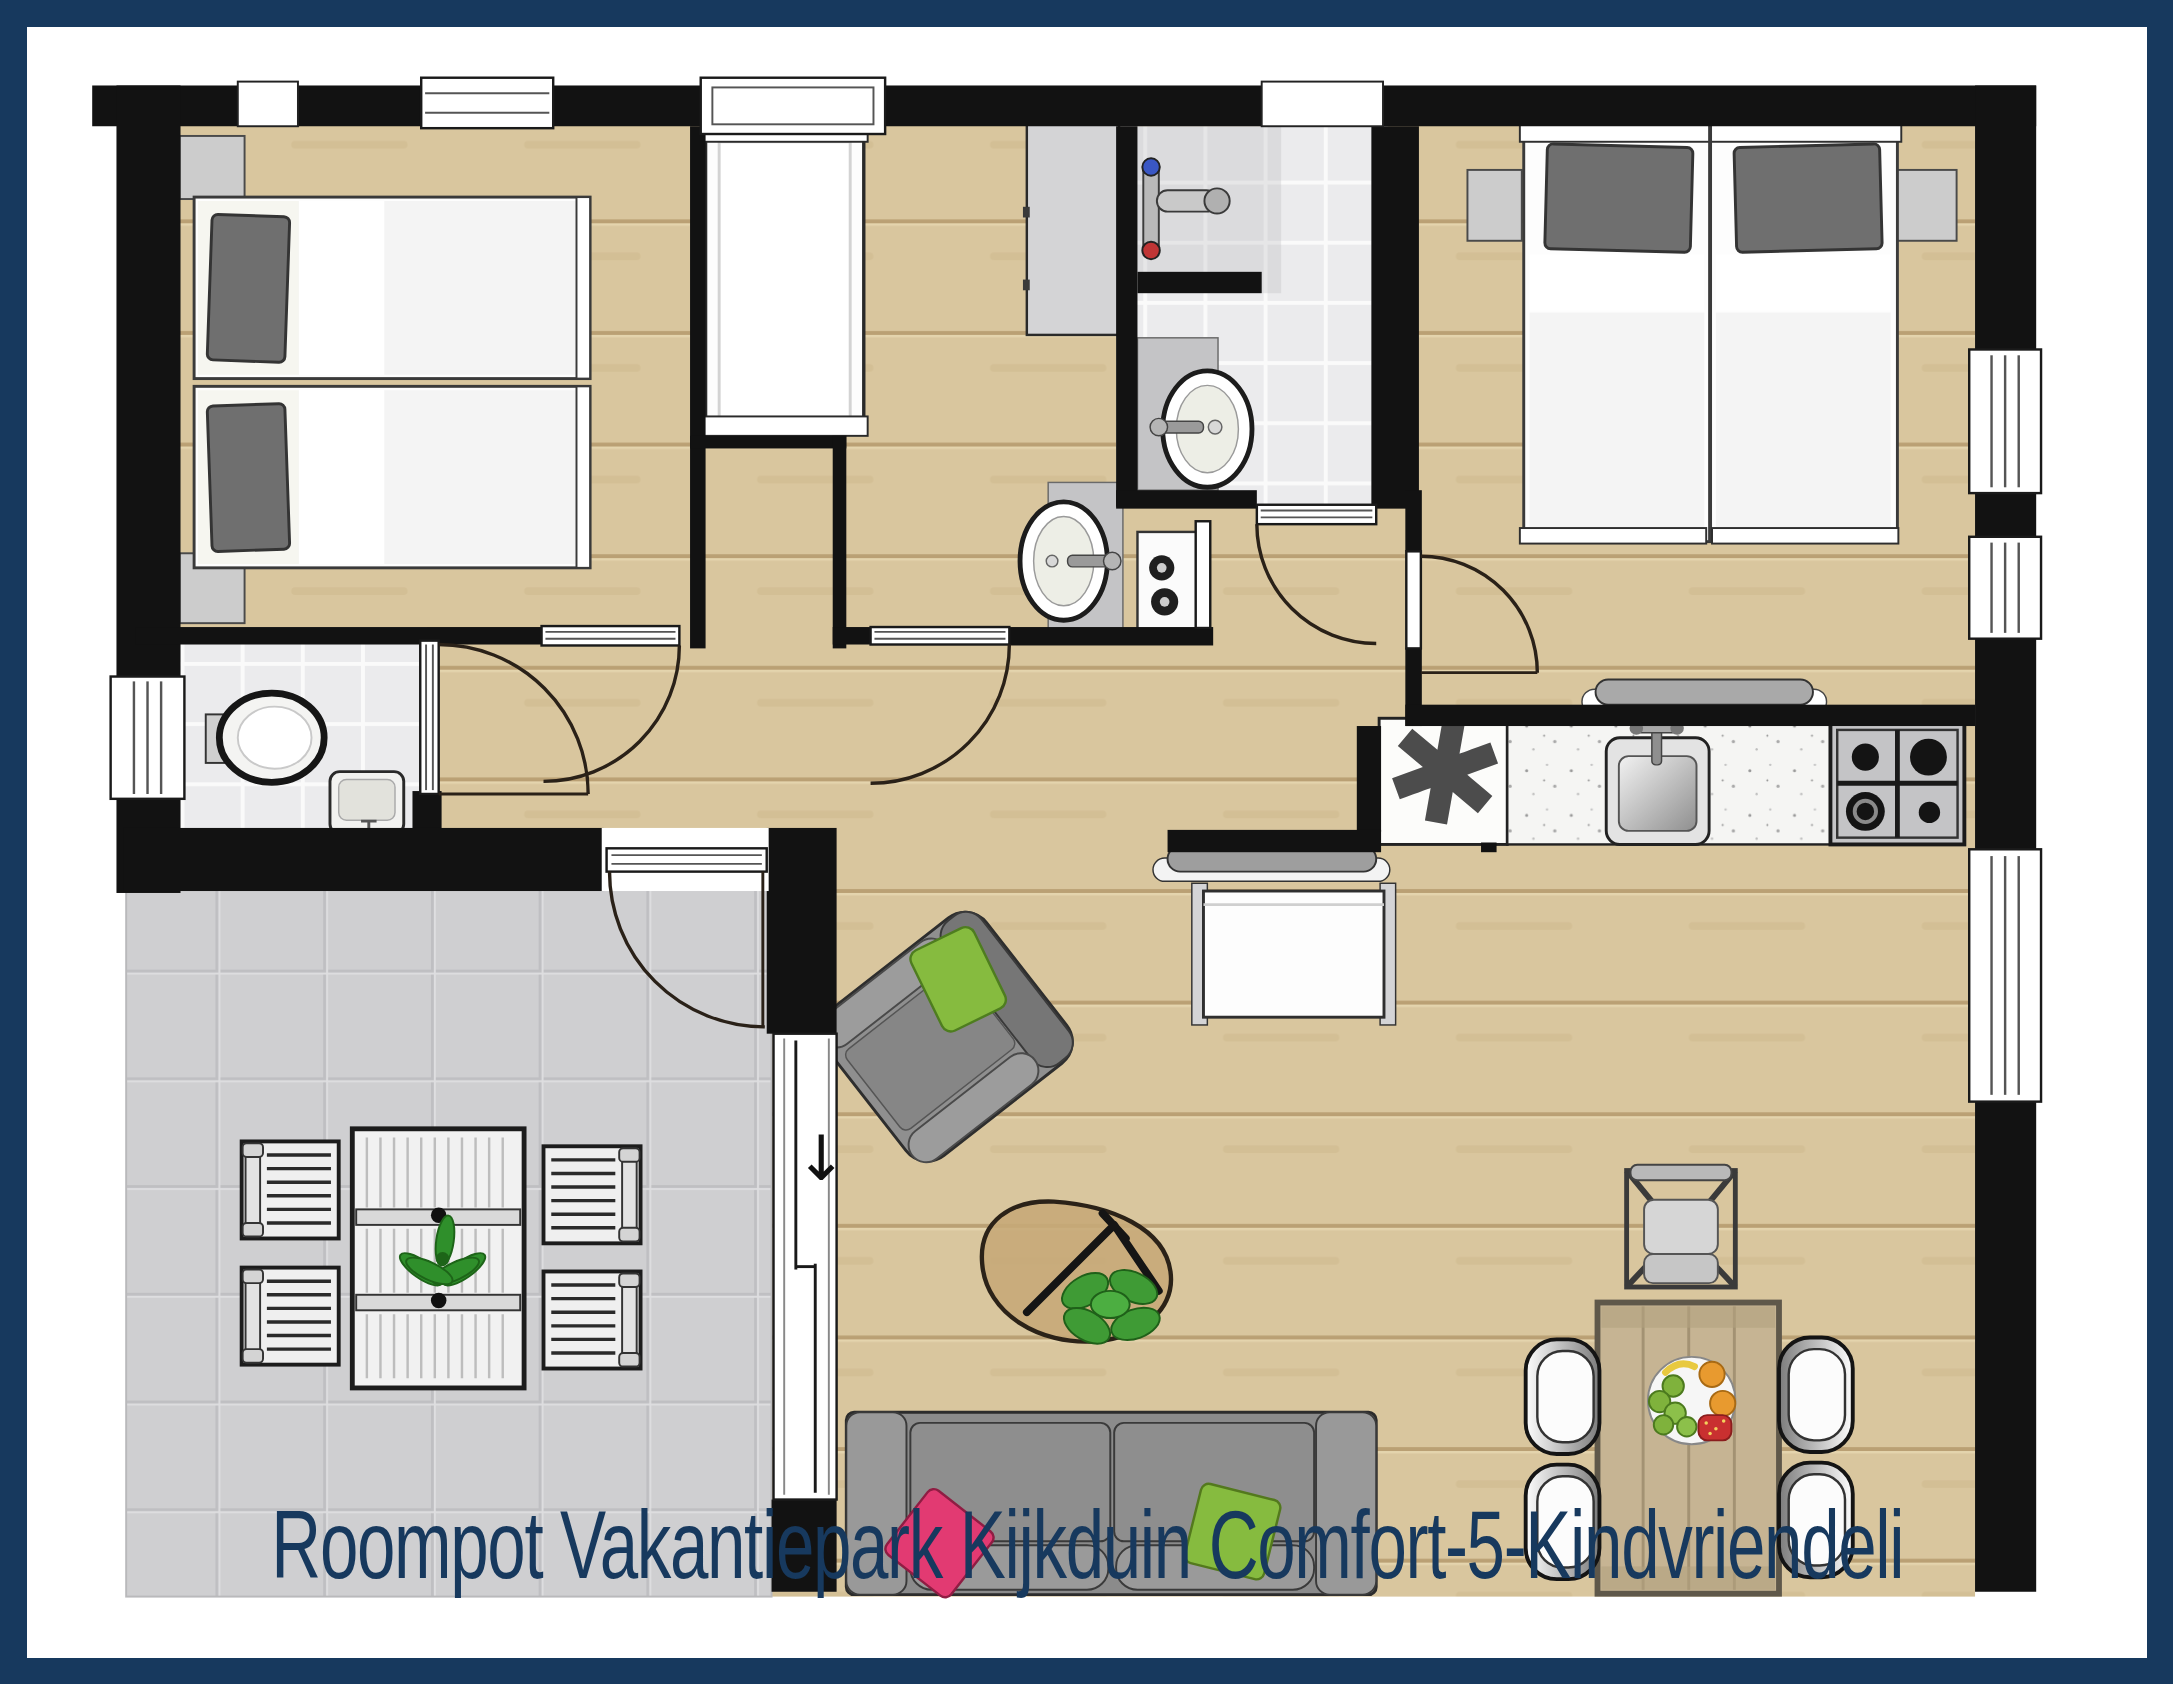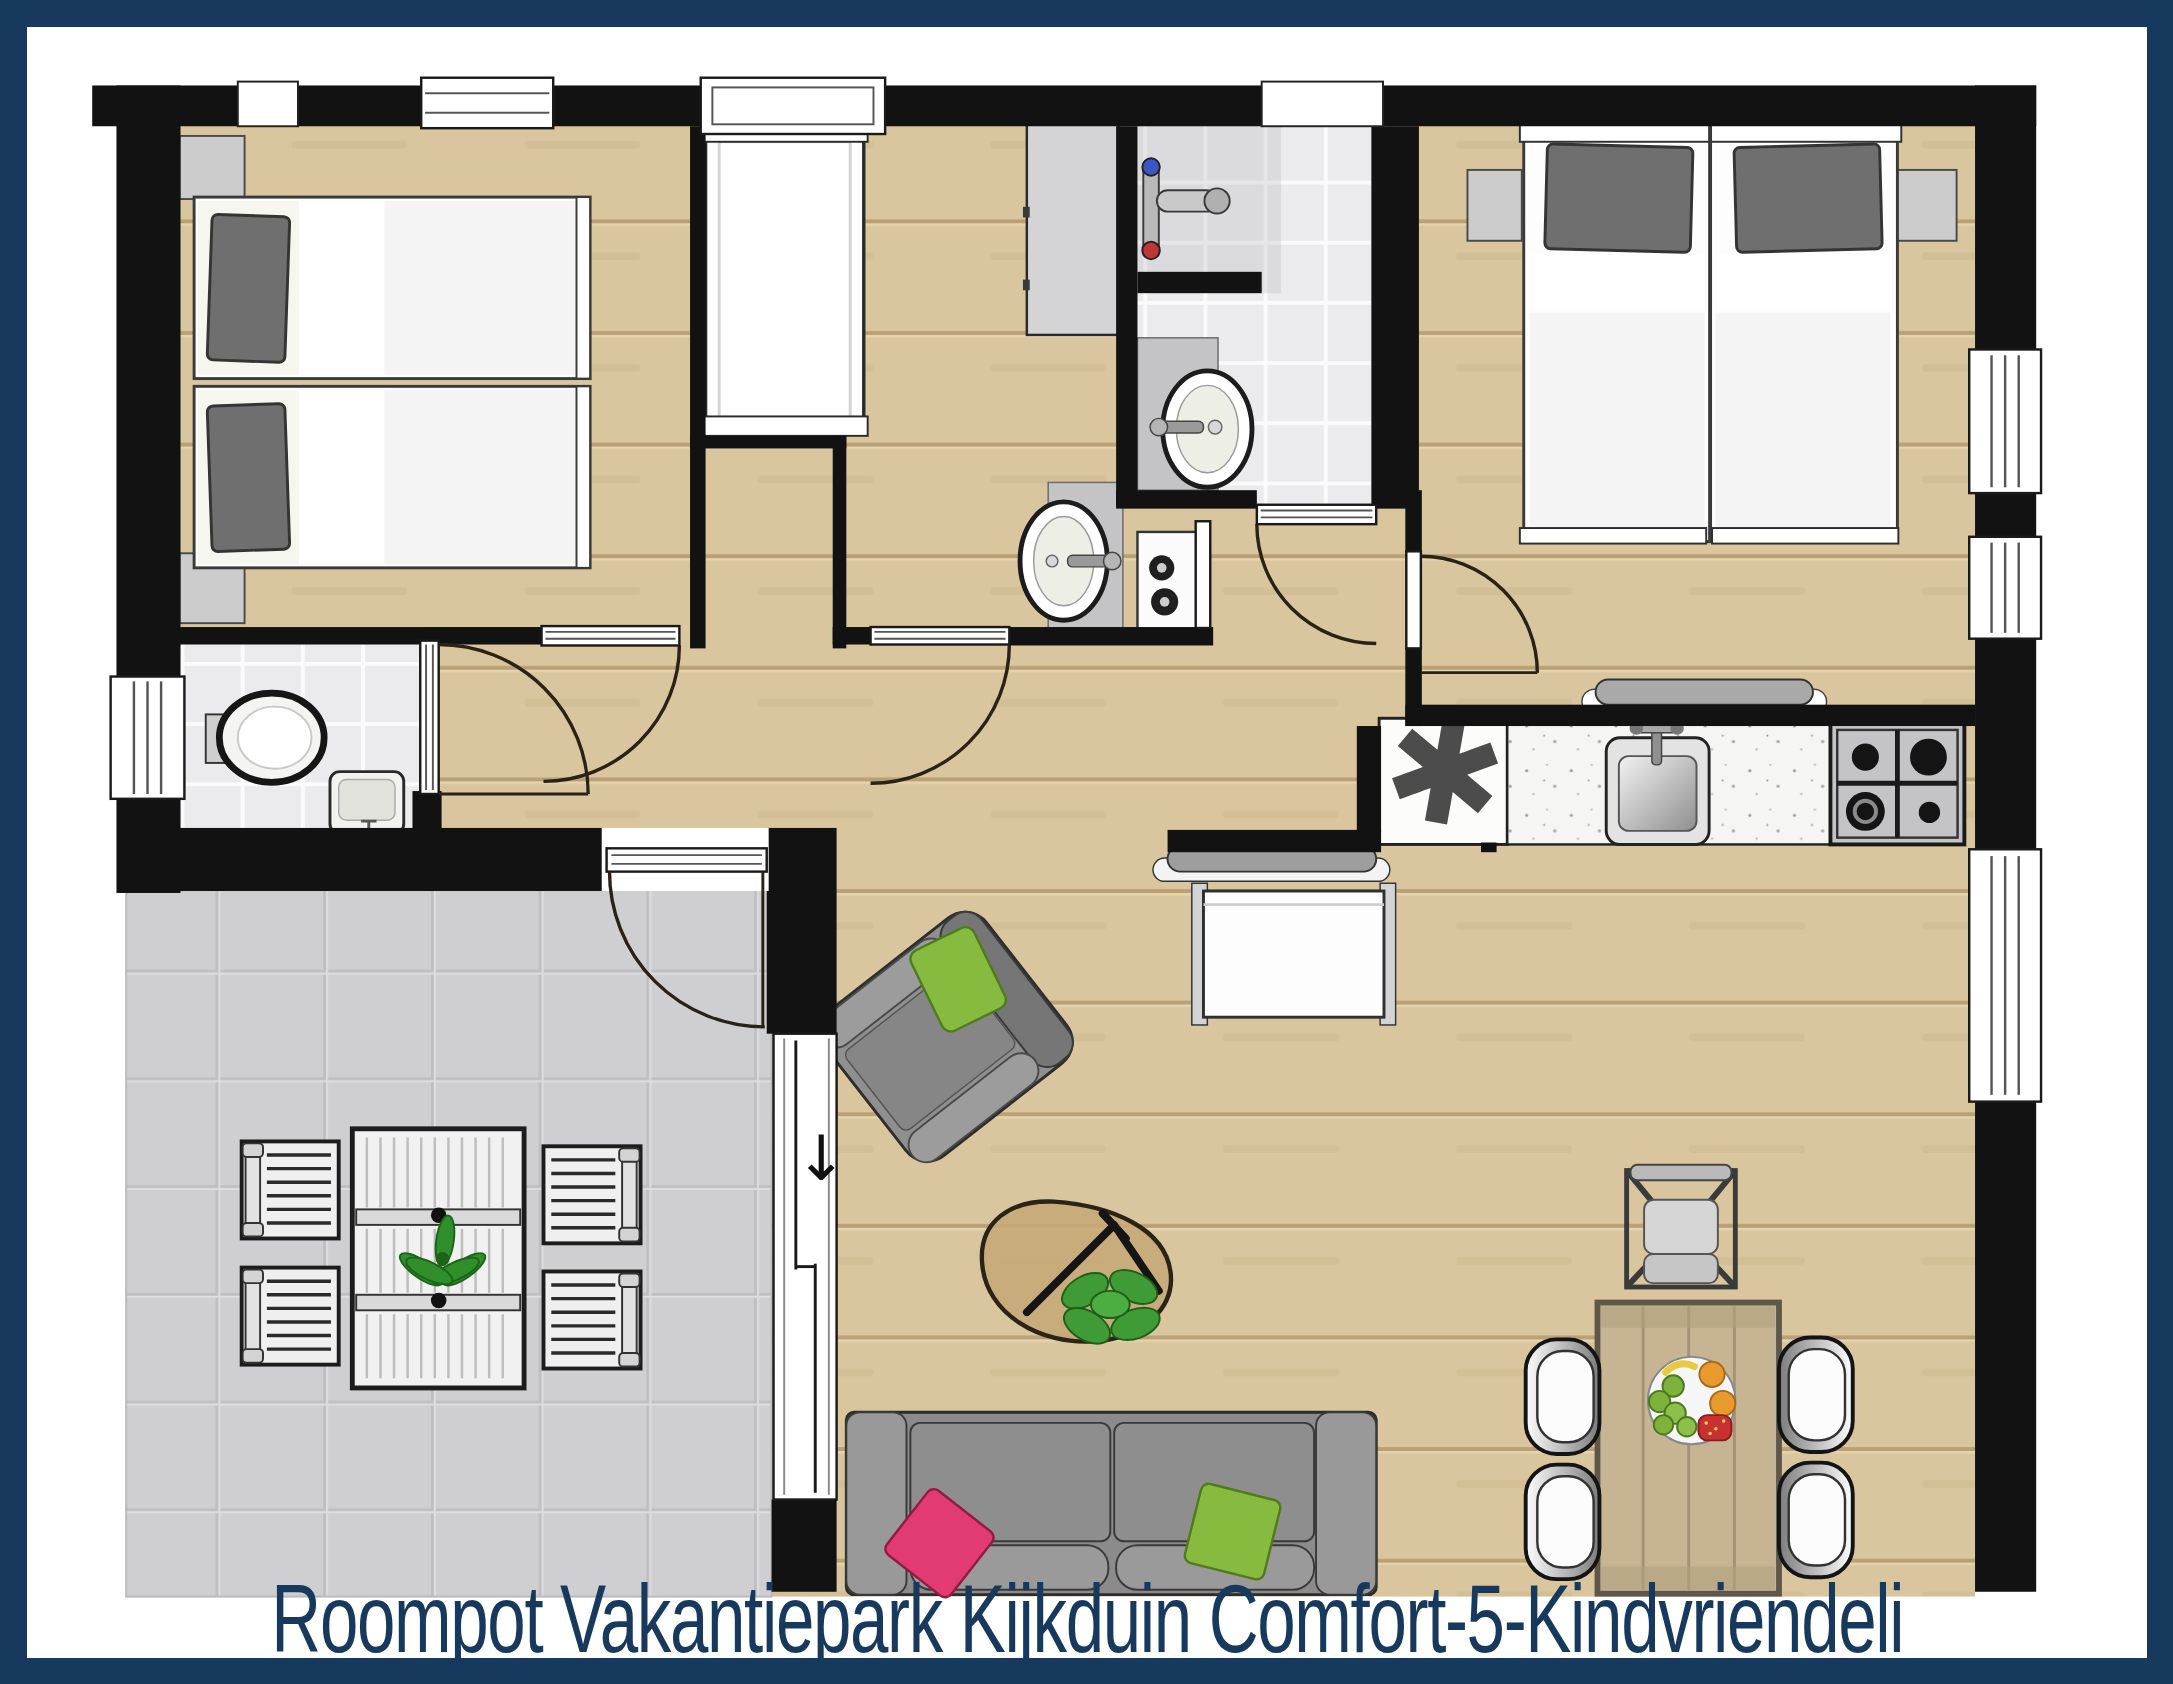--- a/index.html
+++ b/index.html
@@ -1,20 +1,20 @@
 <!DOCTYPE html>
 <html><head>
 <meta charset="utf-8">
 <style>
   html,body{margin:0;padding:0;background:#ffffff;}
   .stage{position:relative;width:2174px;height:1685px;background:#ffffff;overflow:hidden;
          font-family:"Liberation Sans", sans-serif;}
   .plan-svg{position:absolute;left:0;top:0;width:2174px;height:1685px;}
-  .caption{position:absolute;left:0;top:1564px;width:2174px;height:97px;
-           display:flex;justify-content:center;}
+  .caption{position:absolute;left:0;top:1496px;width:2174px;height:97px;
+           display:flex;align-items:center;justify-content:center;}
   .caption span{display:inline-block;font-size:96px;font-weight:500;color:#17395e;
                 white-space:nowrap;letter-spacing:-1.9px;transform:scaleX(0.72);transform-origin:center;}
   .frame{position:absolute;left:0;top:0;right:0;bottom:0;border:27px solid #17395e;
          pointer-events:none;z-index:10;}
 </style>
 </head>
 <body>
 
 <div class="stage">
 

